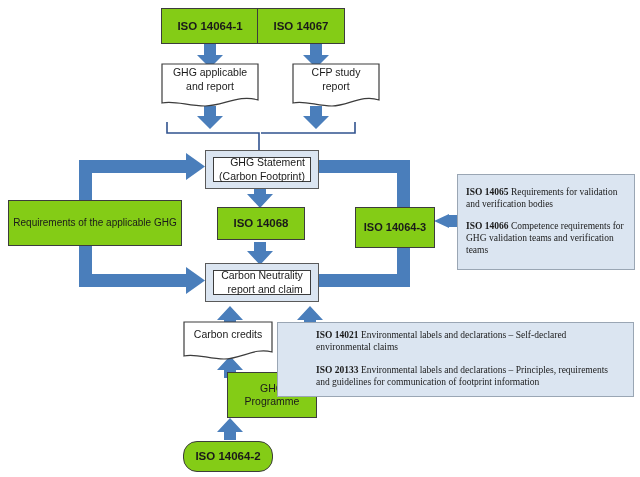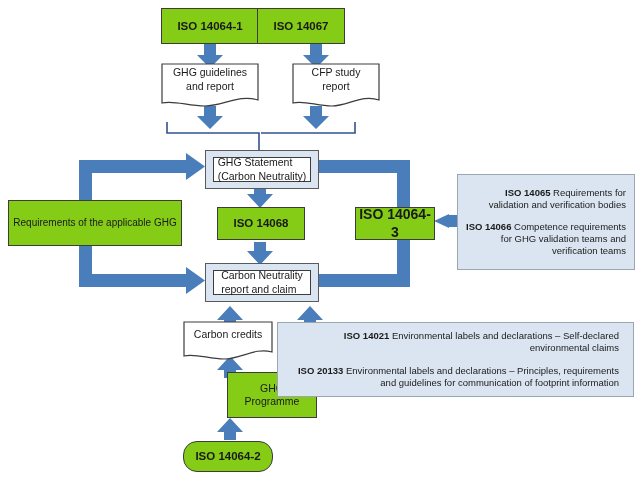--- a/index.html
+++ b/index.html
@@ -11,27 +11,27 @@
         align-items:center;justify-content:center;text-align:center;
         line-height:1.25;z-index:5;}
 
   
   .rect{background:#84cc16;border:1px solid #3c3c3c;}
   .rect.bold{font-weight:bold;}
 
   
   .bluebox{background:#dbe5f1;border:1px solid #5a5a5a;z-index:6;}
   .bluebox .inner{position:absolute;background:#ffffff;border:1px solid #3c3c3c;
-        display:flex;align-items:center;justify-content:center;text-align:left;
+        display:flex;align-items:center;justify-content:center;text-align:right;
         left:7px;right:7px;top:6px;bottom:6px;}
 
   
   .panel{background:#dbe5f1;border:1px solid #9aa6b4;
          align-items:center;justify-content:center;}
-  .panel .ptxt{padding:4px 8px;text-align:right;}
+  .panel .ptxt{padding:4px 8px;text-align:left;font-family:Liberation Serif, serif;}
   .panel b{font-weight:bold;}
 
   
   .doc{position:absolute;z-index:5;}
   .doc svg{position:absolute;left:0;top:0;}
   .doc .dtxt{position:absolute;left:0;right:0;top:0;bottom:14px;
         display:flex;align-items:center;justify-content:center;text-align:center;
         line-height:1.25;}
 
   
@@ -118,21 +118,21 @@
   <div class="node rect bold" style="left:161px;top:8px;width:98px;height:36px;font-size:11.5px;">ISO 14064-1</div>
 
   <div class="node rect bold" style="left:257px;top:8px;width:88px;height:36px;font-size:11.5px;">ISO 14067</div>
 
   <div class="doc" style="left:161px;top:63px;width:98px;height:47px;">
     <svg width="98" height="47" viewBox="0 0 98 47">
       <path d="M1,1 L97,1 L97,37 C78,31 62,43 44,43 C27,43 13,37 1,40 Z" fill="#ffffff" stroke="#3c3c3c" stroke-width="1.2"></path>
     </svg>
     <div class="dtxt" style="font-size:10.5px;">
       <span>
-        <span>GHG guidelines</span><br>
+        <span>GHG applicable</span><br>
         <span>and report</span>
       </span>
     </div>
   </div>
 
   <div class="doc" style="left:271px;top:63px;width:88px;height:47px;margin-left:21px;">
     <svg width="88" height="47" viewBox="0 0 88 47">
       <path d="M1,1 L87,1 L87,37 C70,31 56,43 40,43 C25,43 12,37 1,40 Z" fill="#ffffff" stroke="#3c3c3c" stroke-width="1.2"></path>
     </svg>
     <div class="dtxt" style="font-size:10.5px;">
@@ -140,28 +140,28 @@
         <span>CFP study</span><br>
         <span>report</span>
       </span>
     </div>
   </div>
 
   <div class="node bluebox" style="left:205px;top:150px;width:114px;height:39px;">
     <div class="inner" style="font-size:10.5px;">
       <span>
         <span>GHG Statement</span><br>
-        <span>(Carbon Neutrality)</span>
+        <span>(Carbon Footprint)</span>
       </span>
     </div>
   </div>
 
   <div class="node rect bold" style="left:217px;top:207px;width:88px;height:33px;font-size:11.5px;">ISO 14068</div>
 
-  <div class="node rect bold" style="left:355px;top:207px;width:80px;height:33px;font-size:14px;">ISO 14064-3</div>
+  <div class="node rect bold" style="left:355px;top:207px;width:80px;height:41px;font-size:11px;">ISO 14064-3</div>
 
   <div class="node rect" style="left:8px;top:200px;width:174px;height:46px;font-size:10px;">
     <span>
       <span>Requirements of the applicable GHG</span><br>
     </span>
   </div>
 
   <div class="node bluebox" style="left:205px;top:263px;width:114px;height:39px;">
     <div class="inner" style="font-size:10.5px;">
       <span>
@@ -195,21 +195,21 @@
         <b>ISO 14065</b><span> Requirements for validation and verification bodies</span>
       </div>
       <div style="height:10px;"></div>
       <div>
         <b>ISO 14066</b><span> Competence requirements for GHG validation teams and verification teams</span>
       </div>
     </div>
   </div>
 
   <div class="node panel" style="left:277px;top:322px;width:357px;height:75px;font-size:9.5px;">
-    <div class="ptxt" style="padding:4px 14px;">
+    <div class="ptxt" style="padding:4px 14px;margin-left:24px;">
       <div>
         <b>ISO 14021</b><span> Environmental labels and declarations – Self-declared environmental claims</span>
       </div>
       <div style="height:11px;"></div>
       <div>
         <b>ISO 20133</b><span> Environmental labels and declarations – Principles, requirements and guidelines for communication of footprint information</span>
       </div>
     </div>
   </div>
 

